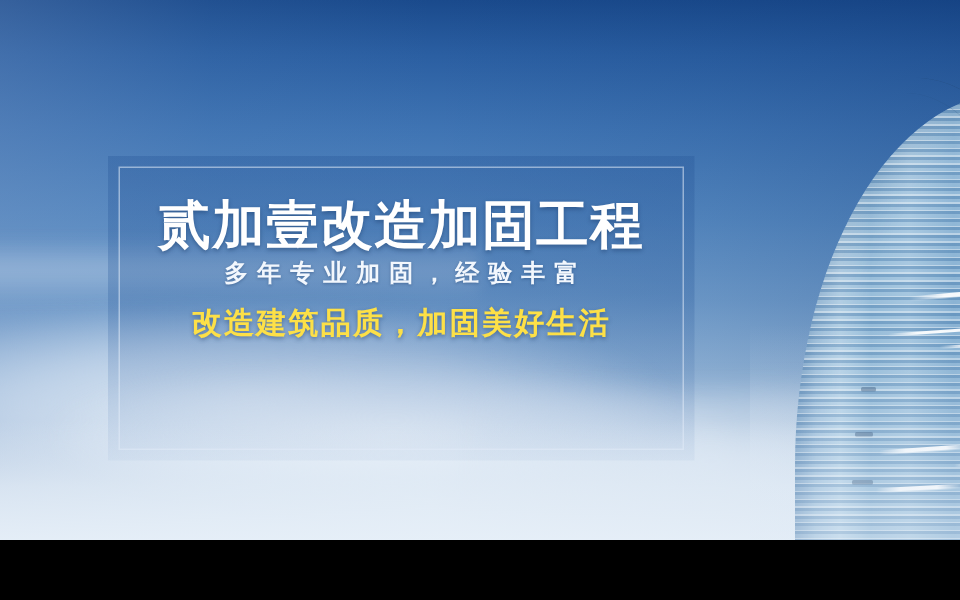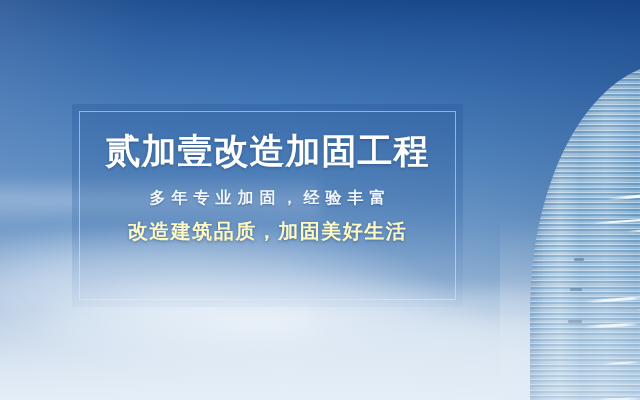--- a/index.html
+++ b/index.html
@@ -7,21 +7,21 @@
     padding: 0;
     background: #000;
   }
   body {
     font-family: "Liberation Sans", sans-serif;
   }
 
   #banner {
     position: relative;
     width: 640px;
-    height: 400px;
+    height: 360px;
     overflow: hidden;
     background: #3e72b6;
   }
 
   
   .sky-base {
     position: absolute;
     inset: 0;
     background:
       linear-gradient(to bottom,
@@ -265,36 +265,36 @@
   .title-main {
     font-size: 35px;
     font-weight: bold;
     color: #ffffff;
     letter-spacing: 1px;
     line-height: 1.08;
     text-shadow: 0 1px 3px rgba(20,50,95,0.45);
     white-space: nowrap;
   }
   .title-sub {
-    margin-top: 19px;
+    margin-top: 4px;
     font-size: 16px;
     font-weight: bold;
     color: #f2f7fd;
     letter-spacing: 6px;
     text-indent: 6px;
     line-height: 1.1;
     text-shadow: 0 1px 2px rgba(20,50,95,0.40);
     white-space: nowrap;
     text-align: center;
   }
   .title-slogan {
     margin-top: 14px;
     font-size: 20px;
     font-weight: bold;
-    color: #fef9c3;
+    color: #fde047;
     letter-spacing: 1.5px;
     line-height: 1.1;
     text-shadow: 0 1px 3px rgba(20,50,95,0.45);
     white-space: nowrap;
   }
   .title-en {
     margin-top: 9px;
     font-size: 8.6px;
     font-weight: normal;
     color: #ecf3fb;

